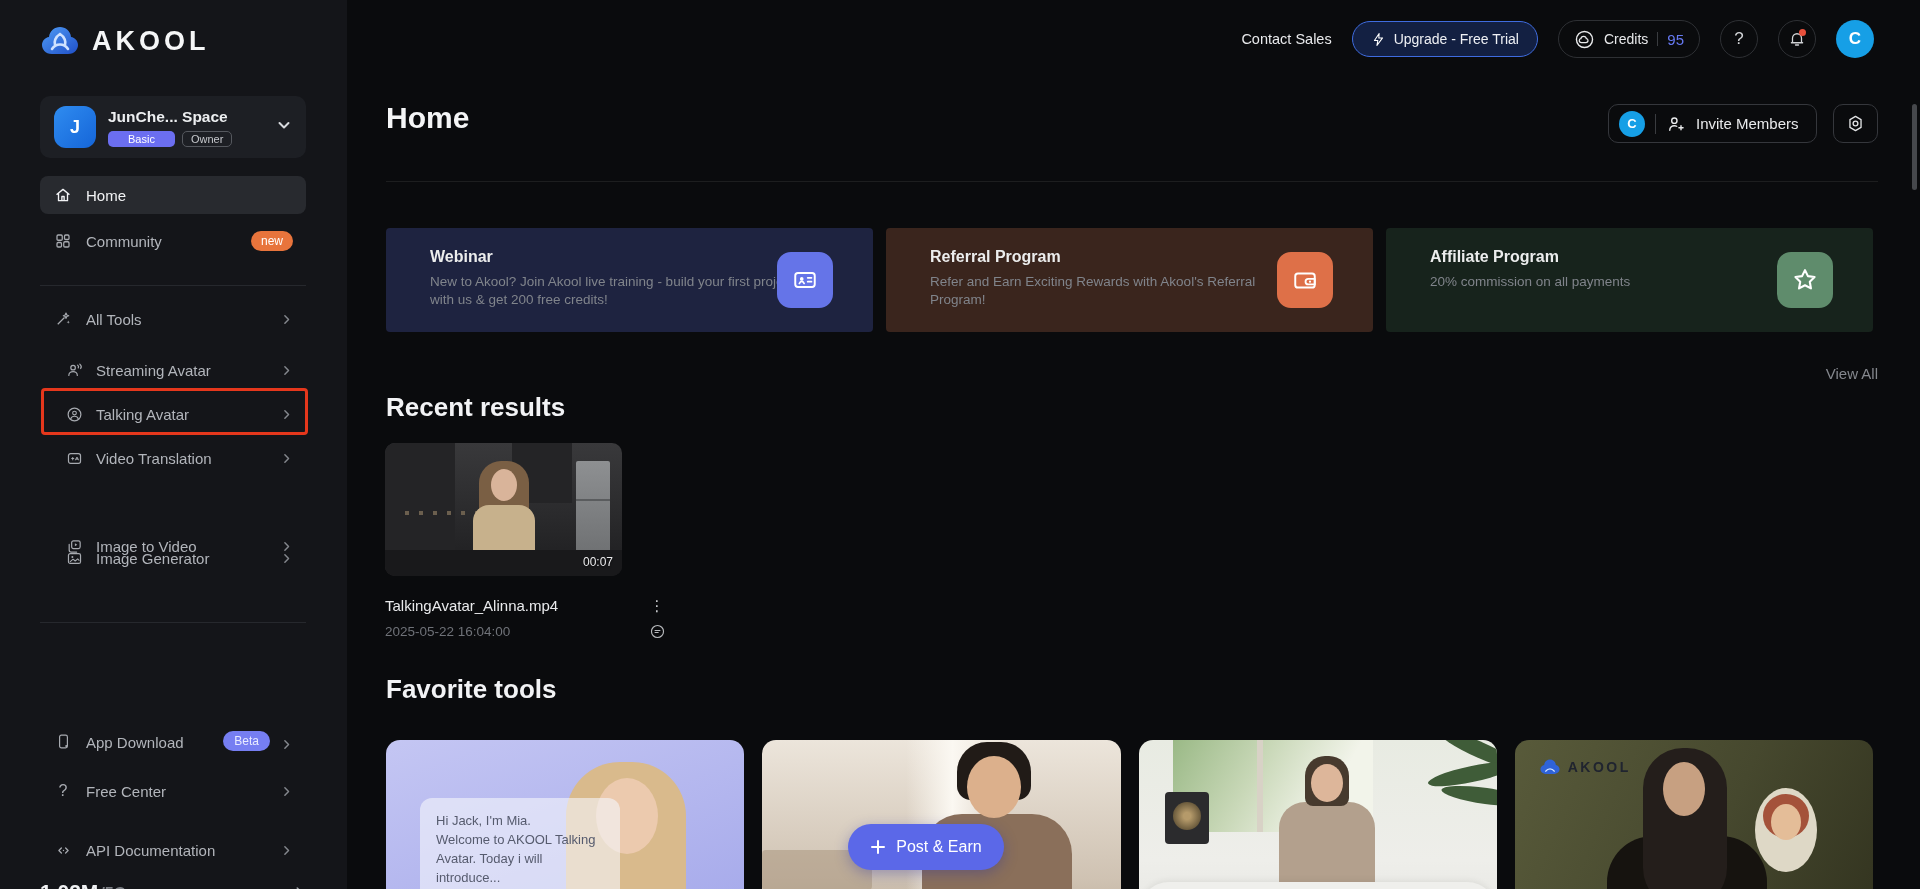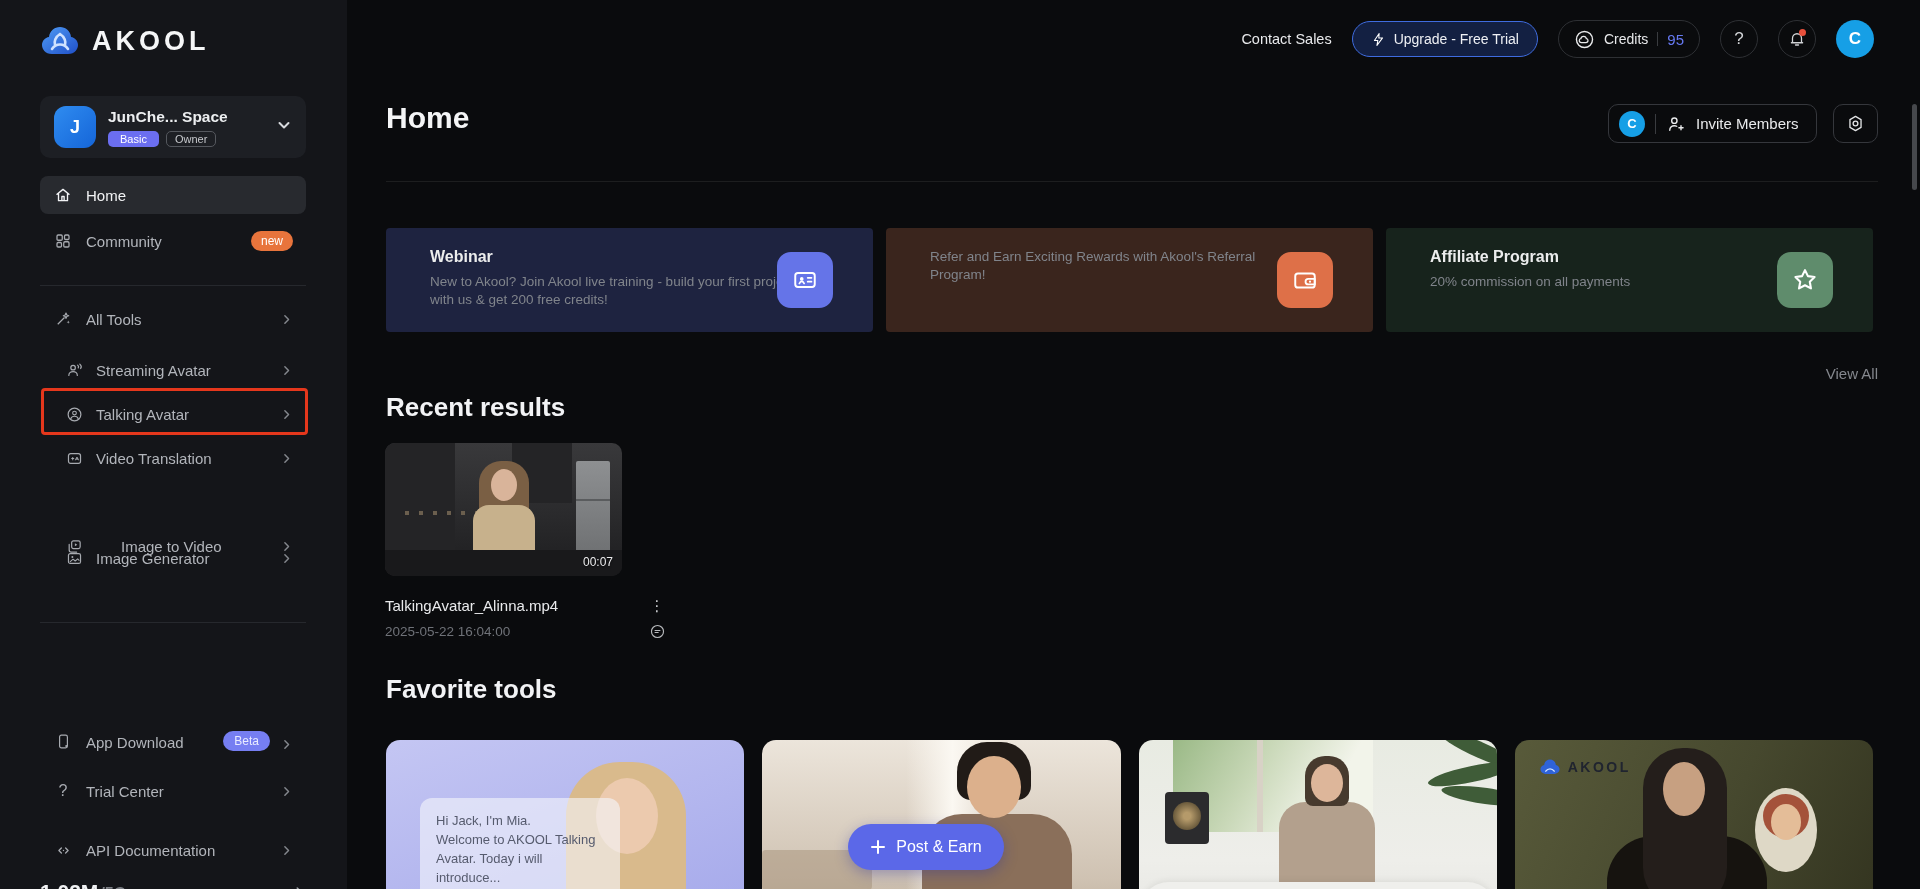--- a/index.html
+++ b/index.html
@@ -9,21 +9,21 @@
 
   
   .sidebar { position:absolute; left:0; top:0; width:347px; height:889px; background:#141519; }
   .logo { position:absolute; left:40px; top:24px; display:flex; align-items:center; gap:12px; }
   .logo-text { color:#f5f6f7; font-size:27px; font-weight:800; letter-spacing:4px; }
   .space-card { position:absolute; left:40px; top:96px; width:266px; height:62px; background:#1d1f24; border-radius:10px; display:flex; align-items:center; padding:0 14px; cursor:pointer; }
   .space-avatar { width:42px; height:42px; border-radius:12px; background:linear-gradient(135deg,#2f8cf0,#1565d8); color:#fff; font-weight:700; font-size:18px; display:flex; align-items:center; justify-content:center; }
   .space-info { margin-left:12px; flex:1; }
   .space-name { color:#eceef0; font-size:15.5px; font-weight:600; margin-bottom:5px; }
   .space-badges { display:flex; gap:7px; }
-  .badge-plan { background:#6b6ef0; color:#fff; font-size:11px; padding:2px 12px; border-radius:5px; }
+  .badge-plan { background:#6b6ef0; color:#fff; font-size:11px; padding:2px 20px; border-radius:5px; }
   .badge-role { border:1px solid #55585e; color:#c6c8cc; font-size:11px; padding:1px 8px; border-radius:5px; }
   .nav-item { position:absolute; left:40px; width:266px; height:38px; display:flex; align-items:center; padding:0 13px; color:#b2b5bb; font-size:15px; cursor:pointer; border-radius:8px; }
   .nav-item .nav-icon { width:20px; height:20px; margin-right:13px; display:flex; align-items:center; justify-content:center; color:#a7aab0; flex:0 0 20px; }
   .nav-item.active { background:#282a2f; color:#f2f3f5; }
   .nav-item.active .nav-icon { color:#f2f3f5; }
   .nav-item .chev { margin-left:auto; color:#84878d; display:flex; }
   .tool-item { padding-left:24px; }
   .tool-item .nav-icon { margin-right:12px; }
   .sb-divider { position:absolute; left:40px; width:266px; height:1px; background:#26282d; }
   .badge-new { background:#e8743c; color:#fff; font-size:12px; padding:3px 10px; border-radius:10px; margin-left:auto; }
@@ -236,21 +236,21 @@
         </span>
       <span>Video Translation</span>
       <span class="chev">
           <svg width="13" height="13" viewBox="0 0 16 16">
             <path d="M6 3.5 L10.5 8 L6 12.5" stroke="currentColor" stroke-width="1.8" fill="none" stroke-linecap="round" stroke-linejoin="round"></path>
           </svg>
         </span>
     </div>
 
 
-    <div class="nav-item tool-item" style="top:527px;gap:25px;">
+    <div class="nav-item tool-item" style="top:527px;">
       <span class="nav-icon">
           <svg width="17" height="17" viewBox="0 0 24 24">
             <rect x="8" y="4" width="12" height="11" rx="2.5" stroke="currentColor" stroke-width="1.7" fill="none"></rect>
             <path d="M4.5 9 V17 a3 3 0 0 0 3 3 H15" stroke="currentColor" stroke-width="1.7" fill="none" stroke-linecap="round"></path>
             <path d="M12.5 7.5 l3.5 2 -3.5 2 Z" fill="currentColor"></path>
           </svg>
         </span>
       <span>Image to Video</span>
       <span class="chev">
           <svg width="13" height="13" viewBox="0 0 16 16">
@@ -289,21 +289,21 @@
       <span class="badge-beta">Beta</span>
       <span class="chev" style="margin-left:0;">
           <svg width="13" height="13" viewBox="0 0 16 16">
             <path d="M6 3.5 L10.5 8 L6 12.5" stroke="currentColor" stroke-width="1.8" fill="none" stroke-linecap="round" stroke-linejoin="round"></path>
           </svg>
         </span>
     </div>
 
     <div class="nav-item" style="top:772px;">
       <span class="nav-icon" style="font-size:16px;">?</span>
-      <span>Trial Center</span>
+      <span>Free Center</span>
       <span class="chev">
           <svg width="13" height="13" viewBox="0 0 16 16">
             <path d="M6 3.5 L10.5 8 L6 12.5" stroke="currentColor" stroke-width="1.8" fill="none" stroke-linecap="round" stroke-linejoin="round"></path>
           </svg>
         </span>
     </div>
 
     <div class="nav-item" style="top:831px;">
       <span class="nav-icon">
           <svg width="17" height="17" viewBox="0 0 24 24">
@@ -396,20 +396,21 @@
       <div class="promo-icon" style="background:#6574e8;">
         <svg width="26" height="26" viewBox="0 0 24 24">
             <rect x="3" y="5.5" width="18" height="13" rx="2.5" stroke="#fff" stroke-width="1.8" fill="none"></rect>
             <circle cx="9" cy="11" r="1.7" fill="#fff"></circle>
             <path d="M6.8 15.2 c.5-1.4 1.3-2 2.2-2 s1.7 .6 2.2 2 M14.5 10 h3.5 M14.5 13.5 h3.5" stroke="#fff" stroke-width="1.6" fill="none" stroke-linecap="round"></path>
           </svg>
       </div>
     </div>
 
     <div class="promo-card" style="background:#3a251d;">
+      <div class="promo-title">Referral Program</div>
       <div class="promo-desc" style="max-width:360px;">Refer and Earn Exciting Rewards with Akool's Referral Program!</div>
       <div class="promo-icon" style="background:#de7048;">
         <svg width="26" height="26" viewBox="0 0 24 24">
             <rect x="3" y="6" width="18" height="13" rx="2.5" stroke="#fff" stroke-width="1.8" fill="none"></rect>
             <path d="M15 11 h6 v5 h-6 a2.5 2.5 0 0 1 0 -5 Z" stroke="#fff" stroke-width="1.7" fill="none" stroke-linejoin="round"></path>
             <circle cx="16.6" cy="13.5" r="1" fill="#fff"></circle>
           </svg>
       </div>
     </div>
 

